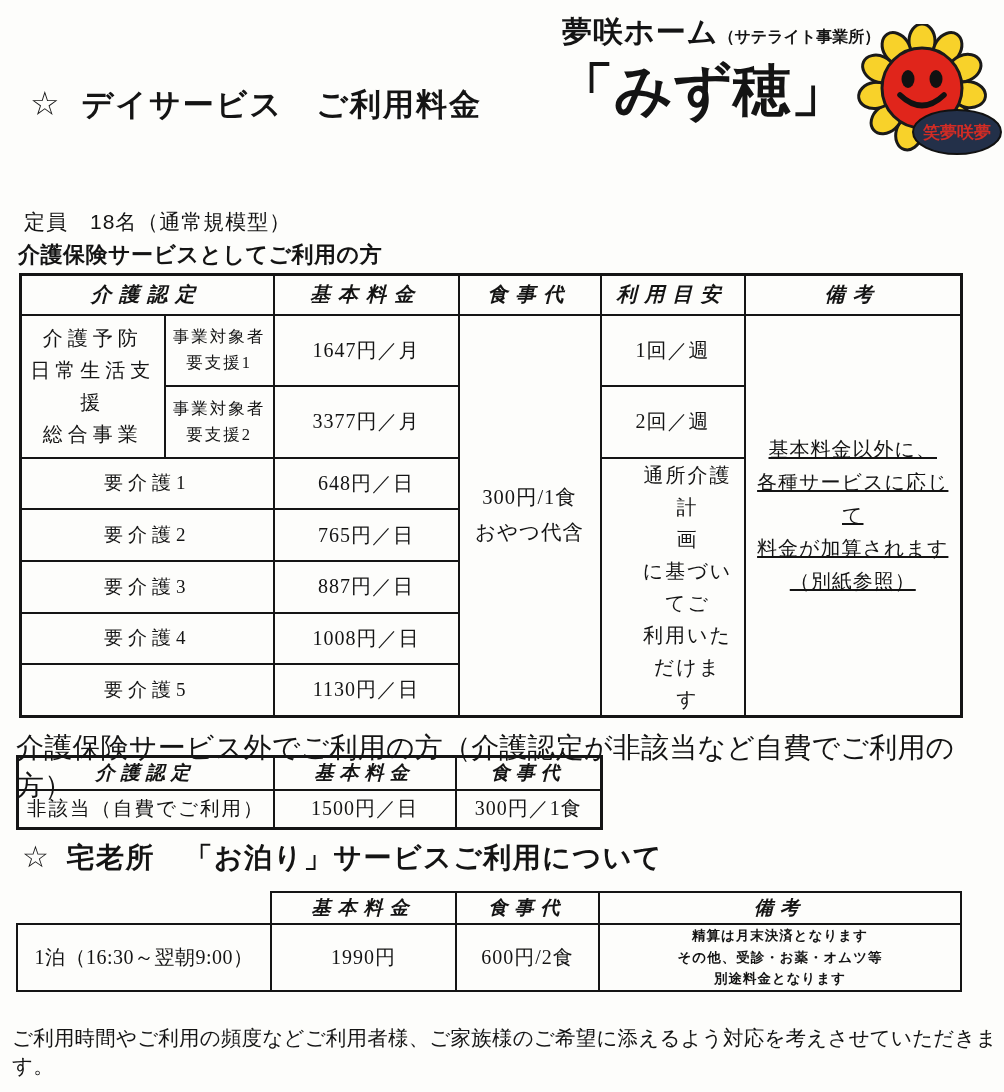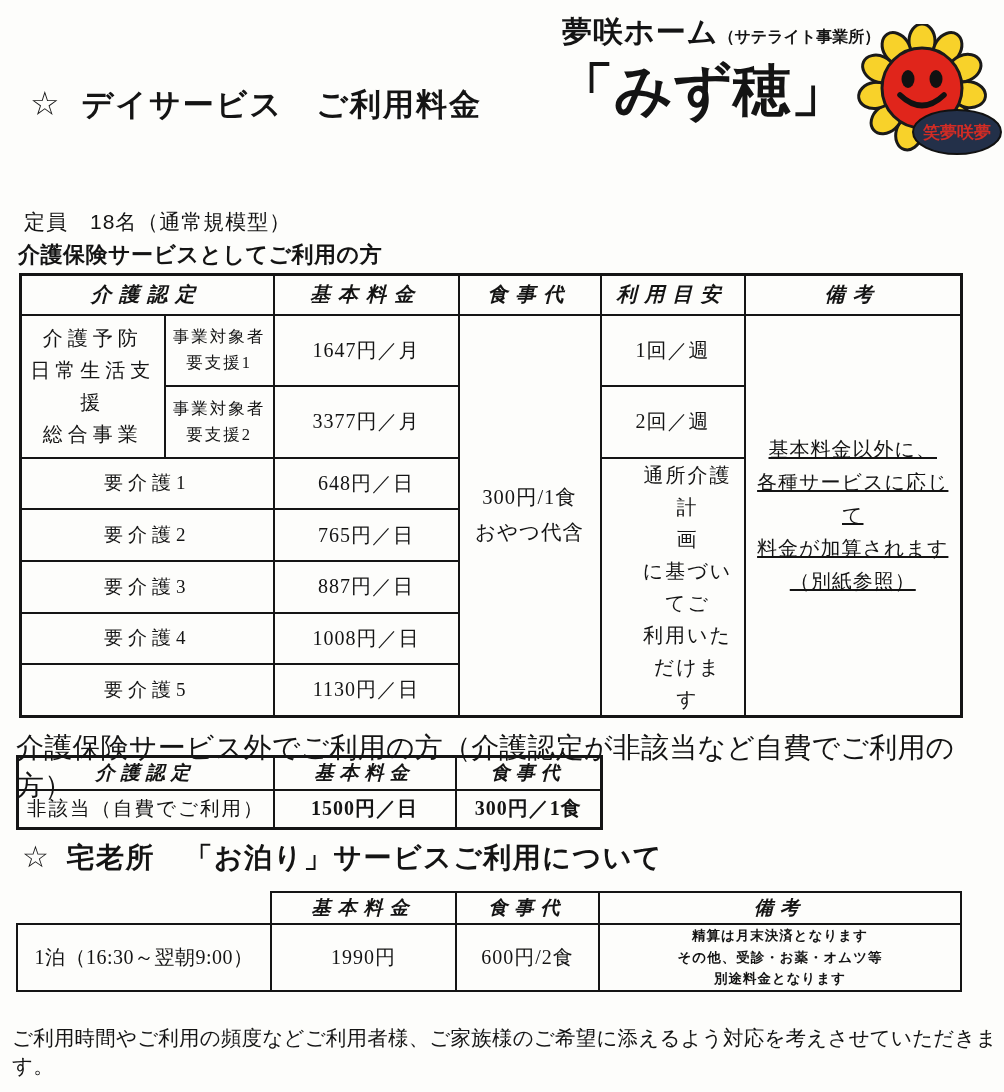--- a/index.html
+++ b/index.html
@@ -48,21 +48,21 @@
   .meal    { font-size:20.5px; line-height:1.7; letter-spacing:1px; }
   .usage-m { font-size:20px; line-height:1.6; letter-spacing:2px;padding-left:32px; }
   .remarks { font-size:20px; line-height:1.65; letter-spacing:1px;text-decoration:underline; }
 
   .t2 { position:absolute; left:16px; top:755px; width:584px; border:3px solid #151515; }
   .t2 th, .t2 td { border:2px solid #151515; }
   .t2 tr.rh { height:33px; }
   .t2 tr.rd { height:39px; }
   .t2 th { font-size:19px; letter-spacing:6px; }
   .cert2 { font-size:19.5px; letter-spacing:2px; }
-  .fee2  { font-size:20px; letter-spacing:1px;font-weight:bold; }
+  .fee2  { font-size:20px; letter-spacing:1px; }
 
   .t3 { position:absolute; left:16px; top:891px; width:944px; }
   .t3 th, .t3 td { border:2.5px solid #151515; }
   .t3 th { font-size:19px; letter-spacing:7px; }
   .t3 tr.rh { height:32px; }
   .t3 tr.rd { height:62px; }
   .t3 .blank { border:none; }
   .stay3 { font-size:20px; letter-spacing:0.5px; }
   .fee3  { font-size:20px; letter-spacing:1px; }
   .remarks3 { font-family:"Liberation Sans","DejaVu Sans",sans-serif;

